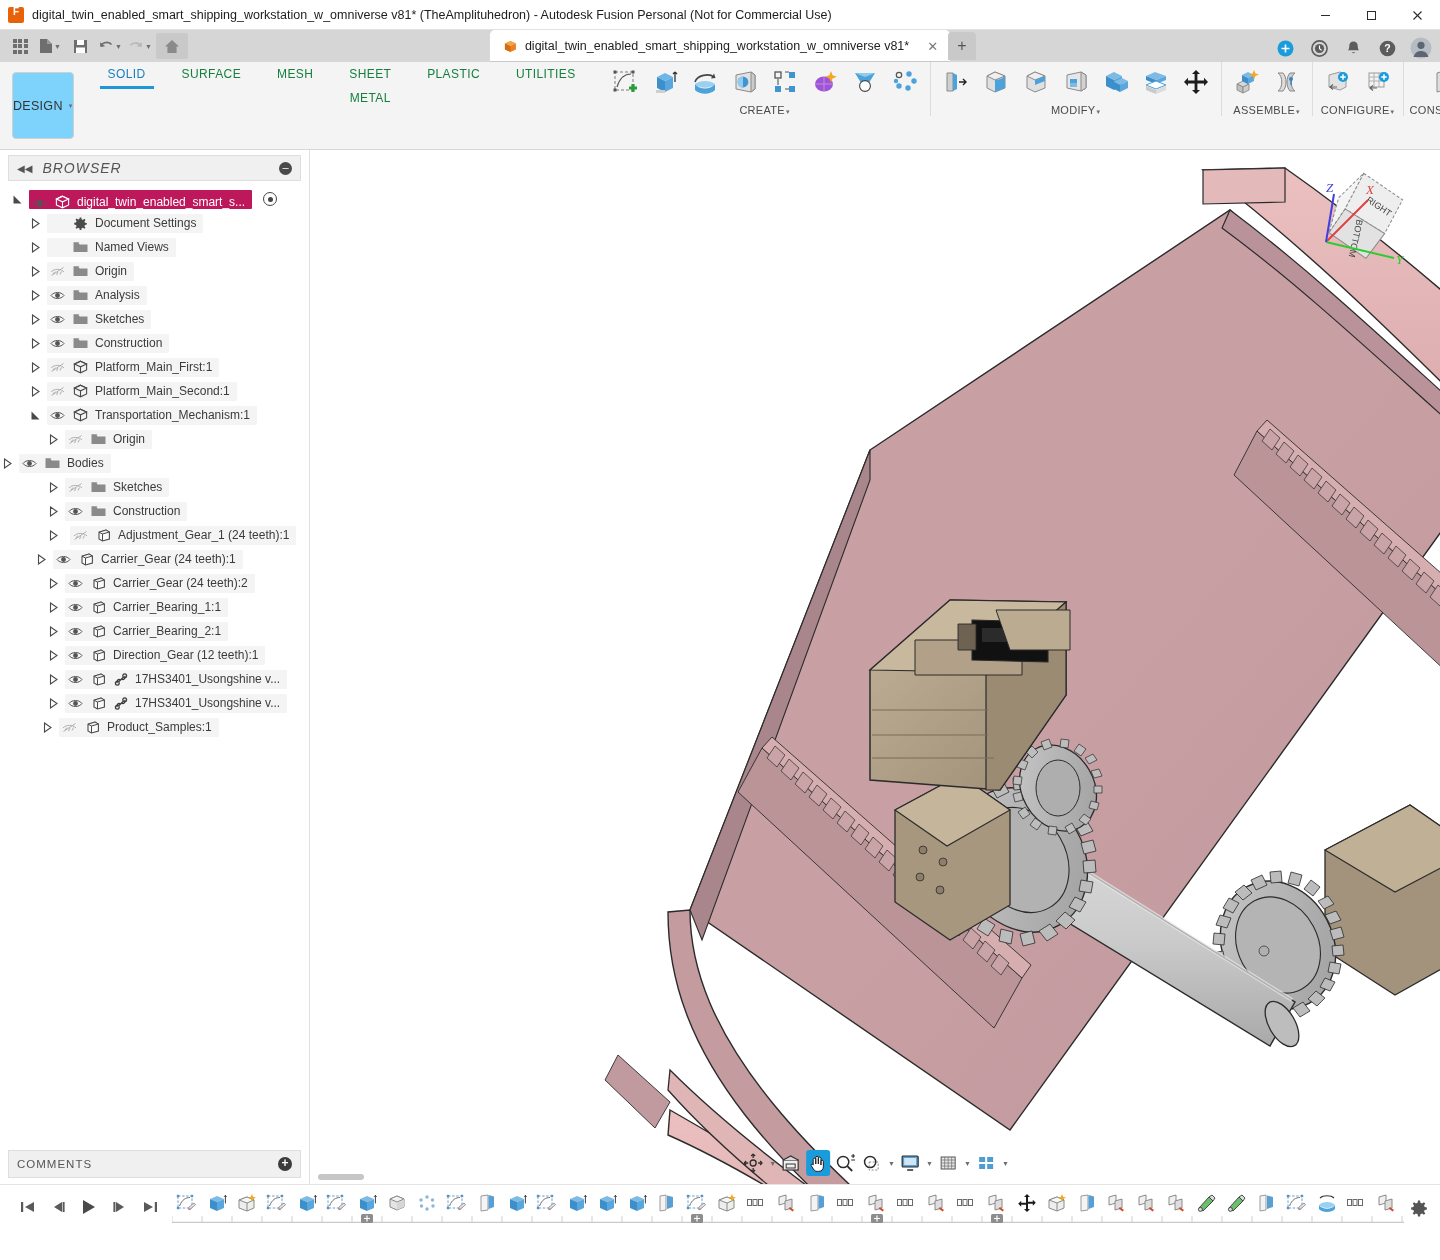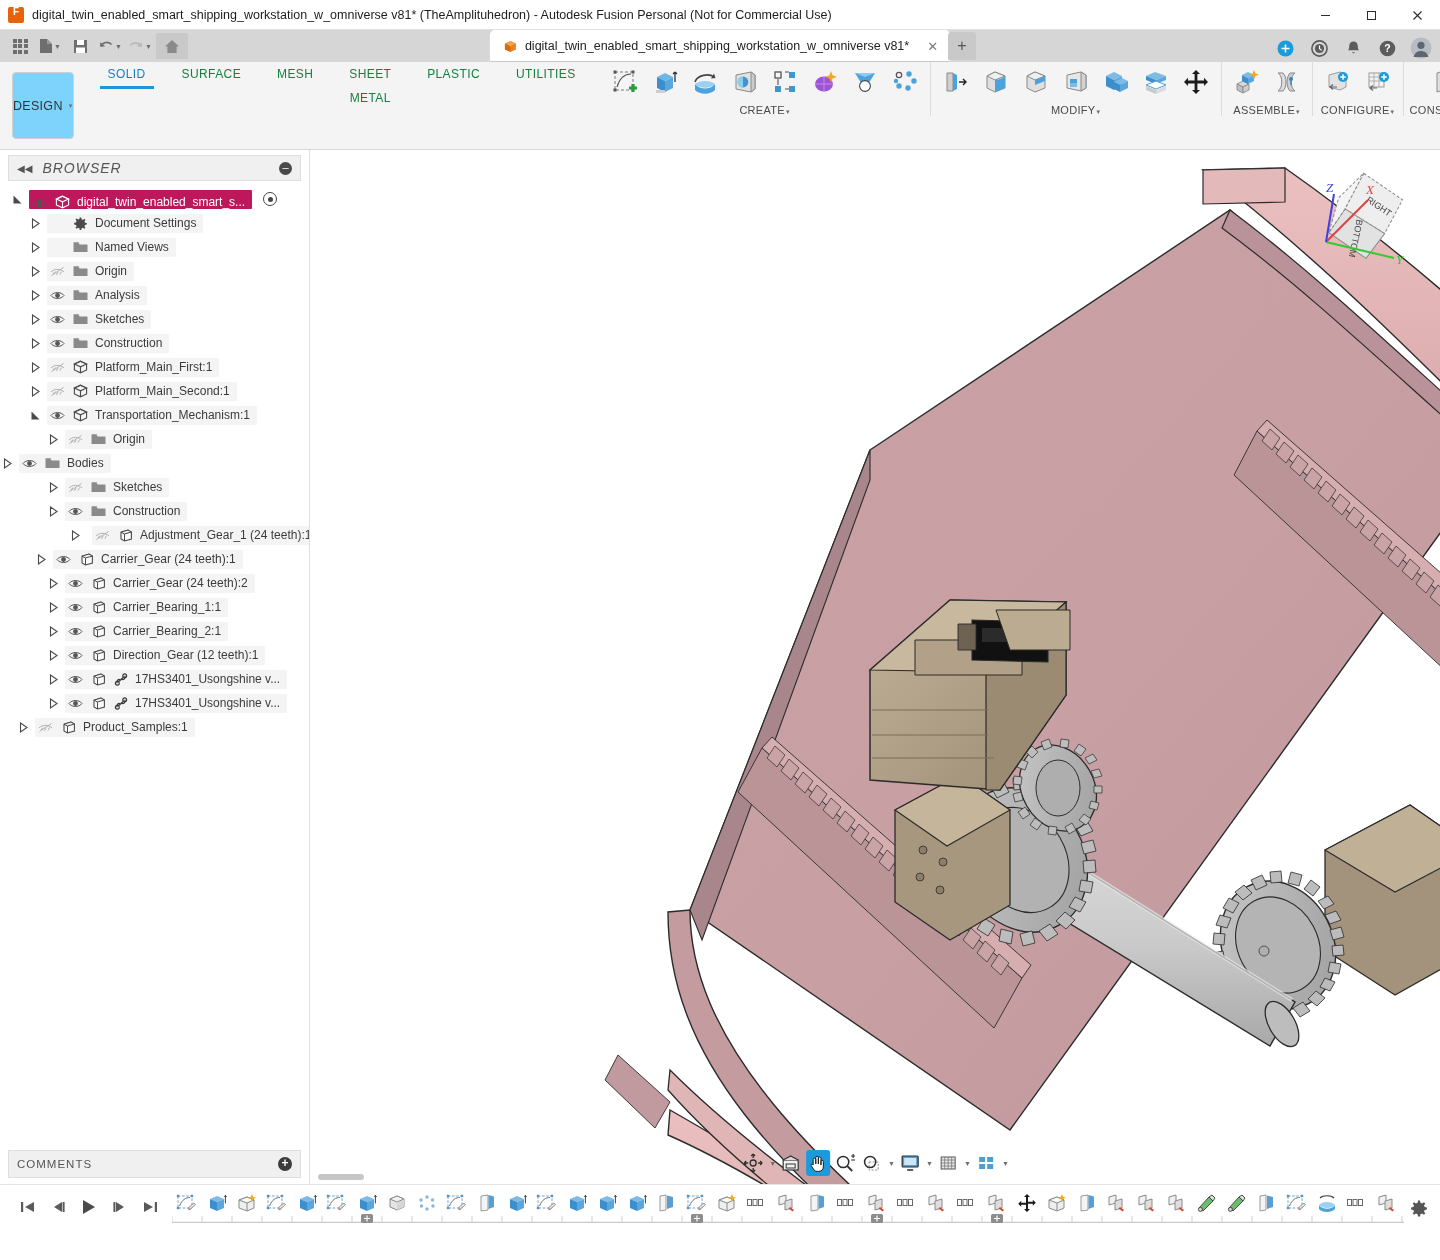--- a/index.html
+++ b/index.html
@@ -884,21 +884,21 @@
             </span>
             <span class="nicon">
               <svg width="15" height="12" viewBox="0 0 15 12">
                 <path d="M0.5 2 h5 l1.2 1.4 H14.5 V11 H0.5Z" fill="#8a8a8a"></path>
                 <path d="M0.5 1 h5 l1 1 H0.5Z" fill="#a5a5a5"></path>
               </svg>
             </span>
             <span class="ntext">Construction</span>
           </span>
         </div>
-        <div class="node" style="padding-left: 68px; gap: 10px;">
+        <div class="node" style="padding-left: 46px; gap: 10px;">
           <span class="arrow">
             <svg width="11" height="11" viewBox="0 0 11 11">
               <path d="M2.5 1 L9 5.5 L2.5 10Z" fill="none" stroke="#4a4a4a" stroke-width="1.1"></path>
             </svg>
           </span>
           <span class="hit">
             <span class="eye">
               <svg width="15" height="11" viewBox="0 0 15 11">
                 <path d="M1 6 C4 2.5 11 2.5 14 6" fill="none" stroke="#b0b0b0" stroke-width="1"></path>
                 <path d="M3 8 L5 5.5M6.5 9 L8 6M10 8.6 L11.5 5.5" stroke="#b0b0b0" stroke-width="1"></path>
@@ -1087,21 +1087,21 @@
                 <path d="M5 8.5 L9 4.5" stroke="#3a3a3a" stroke-width="1.3"></path>
                 <path d="M3.3 10.2a2.3 2.3 0 013.2-3.2" fill="none" stroke="#3a3a3a" stroke-width="1.3"></path>
                 <path d="M10.7 2.8a2.3 2.3 0 01-3.2 3.2" fill="none" stroke="#3a3a3a" stroke-width="1.3"></path>
                 <circle cx="3.3" cy="10.2" r="1.9" fill="none" stroke="#3a3a3a" stroke-width="1.2"></circle>
                 <circle cx="10.7" cy="2.8" r="1.9" fill="none" stroke="#3a3a3a" stroke-width="1.2"></circle>
               </svg>
             </span>
             <span class="ntext">17HS3401_Usongshine v...</span>
           </span>
         </div>
-        <div class="node" style="padding-left: 16px;">
+        <div class="node" style="padding-left: 16px; margin-left: 24px;">
           <span class="arrow">
             <svg width="11" height="11" viewBox="0 0 11 11">
               <path d="M2.5 1 L9 5.5 L2.5 10Z" fill="none" stroke="#4a4a4a" stroke-width="1.1"></path>
             </svg>
           </span>
           <span class="hit">
             <span class="eye">
               <svg width="15" height="11" viewBox="0 0 15 11">
                 <path d="M1 6 C4 2.5 11 2.5 14 6" fill="none" stroke="#b0b0b0" stroke-width="1"></path>
                 <path d="M3 8 L5 5.5M6.5 9 L8 6M10 8.6 L11.5 5.5" stroke="#b0b0b0" stroke-width="1"></path>

